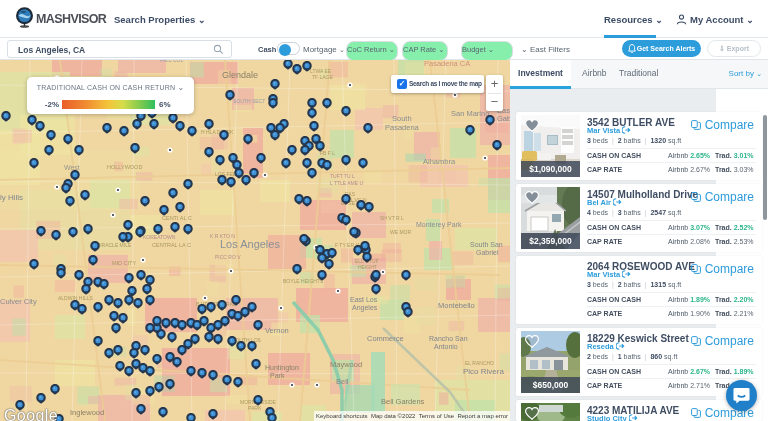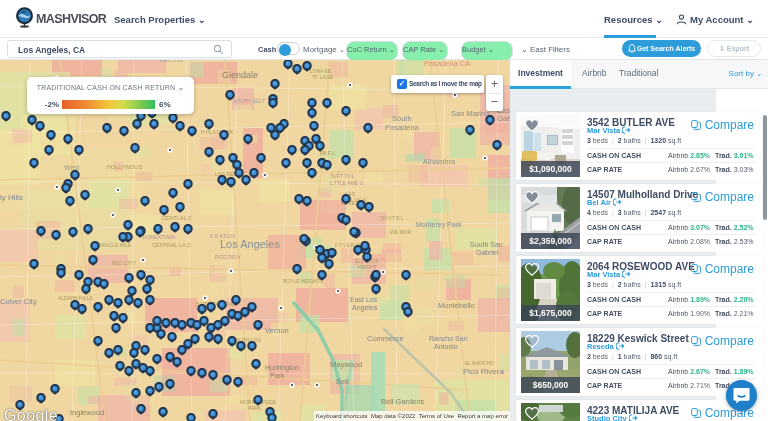--- a/index.html
+++ b/index.html
@@ -702,34 +702,20 @@
           <span class="tcol">Trad. <b class="grn">2.52%</b></span>
         </div>
   <div class="hr" style="top:50px"></div>
   <div class="mrow" style="top:51.5px">
           <span class="mlab">CAP RATE</span>
           <span class="acol">Airbnb <b class="dgr">2.08%</b></span>
           <span class="tcol">Trad. <b class="dgr">2.53%</b></span>
         </div>
 </div>
       <div class="card" style="top:256px;height:68px">
-  <div class="photo"><svg width="59" height="62" viewBox="0 0 59 62">
-            <rect width="59" height="62" fill="#6f9a52"></rect>
-            <rect y="0" width="59" height="15" fill="#8fb9dd"></rect>
-            <ellipse cx="8" cy="30" rx="14" ry="26" fill="#46682f"></ellipse>
-            <ellipse cx="51" cy="28" rx="13" ry="26" fill="#507438"></ellipse>
-            <ellipse cx="33" cy="12" rx="11" ry="9" fill="#628a42"></ellipse>
-            <rect x="13" y="20" width="22" height="20" fill="#efede4"></rect>
-            <rect x="15" y="24" width="15" height="16" fill="#dedcd2"></rect>
-            <path d="M19,40 L36,40 L45,62 L12,62 Z" fill="#d8d4c6"></path>
-            <ellipse cx="47" cy="48" rx="12" ry="16" fill="#54793b"></ellipse>
-            <ellipse cx="8" cy="56" rx="10" ry="10" fill="#3f5e2b"></ellipse>
-          </svg><div class="heart"><svg width="14" height="13" viewBox="0 0 24 22">
-              <path d="M12,21 C8,17 1,12.5 1,7 C1,3.4 3.8,1 7,1 C9,1 11,2 12,4 C13,2 15,1 17,1 C20.2,1 23,3.4 23,7 C23,12.5 16,17 12,21 Z" fill="rgba(120,130,140,0.25)" stroke="#fff" stroke-width="2"></path>
-            </svg></div><div class="price">$1,675,000</div></div>
   <div class="addr">2064 ROSEWOOD AVE</div>
   <div class="hood">Mar Vista <svg width="9" height="8" viewBox="0 0 14 12" style="vertical-align:-1px">
             <path d="M5,1 A5,5 0 1 0 5,11" fill="none" stroke="#2d9cdb" stroke-width="1.8"></path>
             <path d="M5,6 L12,6 M9,3 L12,6 L9,9" fill="none" stroke="#2d9cdb" stroke-width="1.8"></path>
           </svg></div>
   <div class="cmp"><svg width="10" height="10" viewBox="0 0 16 16" style="vertical-align:-1px">
             <rect x="1" y="1" width="9" height="11" rx="1.5" fill="none" stroke="#2d9cdb" stroke-width="1.6"></rect>
             <path d="M12,4 L14,4 A1,1 0 0 1 15,5 L15,13.5 A1.5,1.5 0 0 1 13.5,15 L6,15 A1,1 0 0 1 5,14 L5,13" fill="none" stroke="#2d9cdb" stroke-width="1.6"></path>
           </svg> Compare</div>
   <div class="beds"><b>3</b> beds <span class="sep">|</span> <b>2</b> baths <span class="sep">|</span> <b>1315</b> sq.ft</div>

